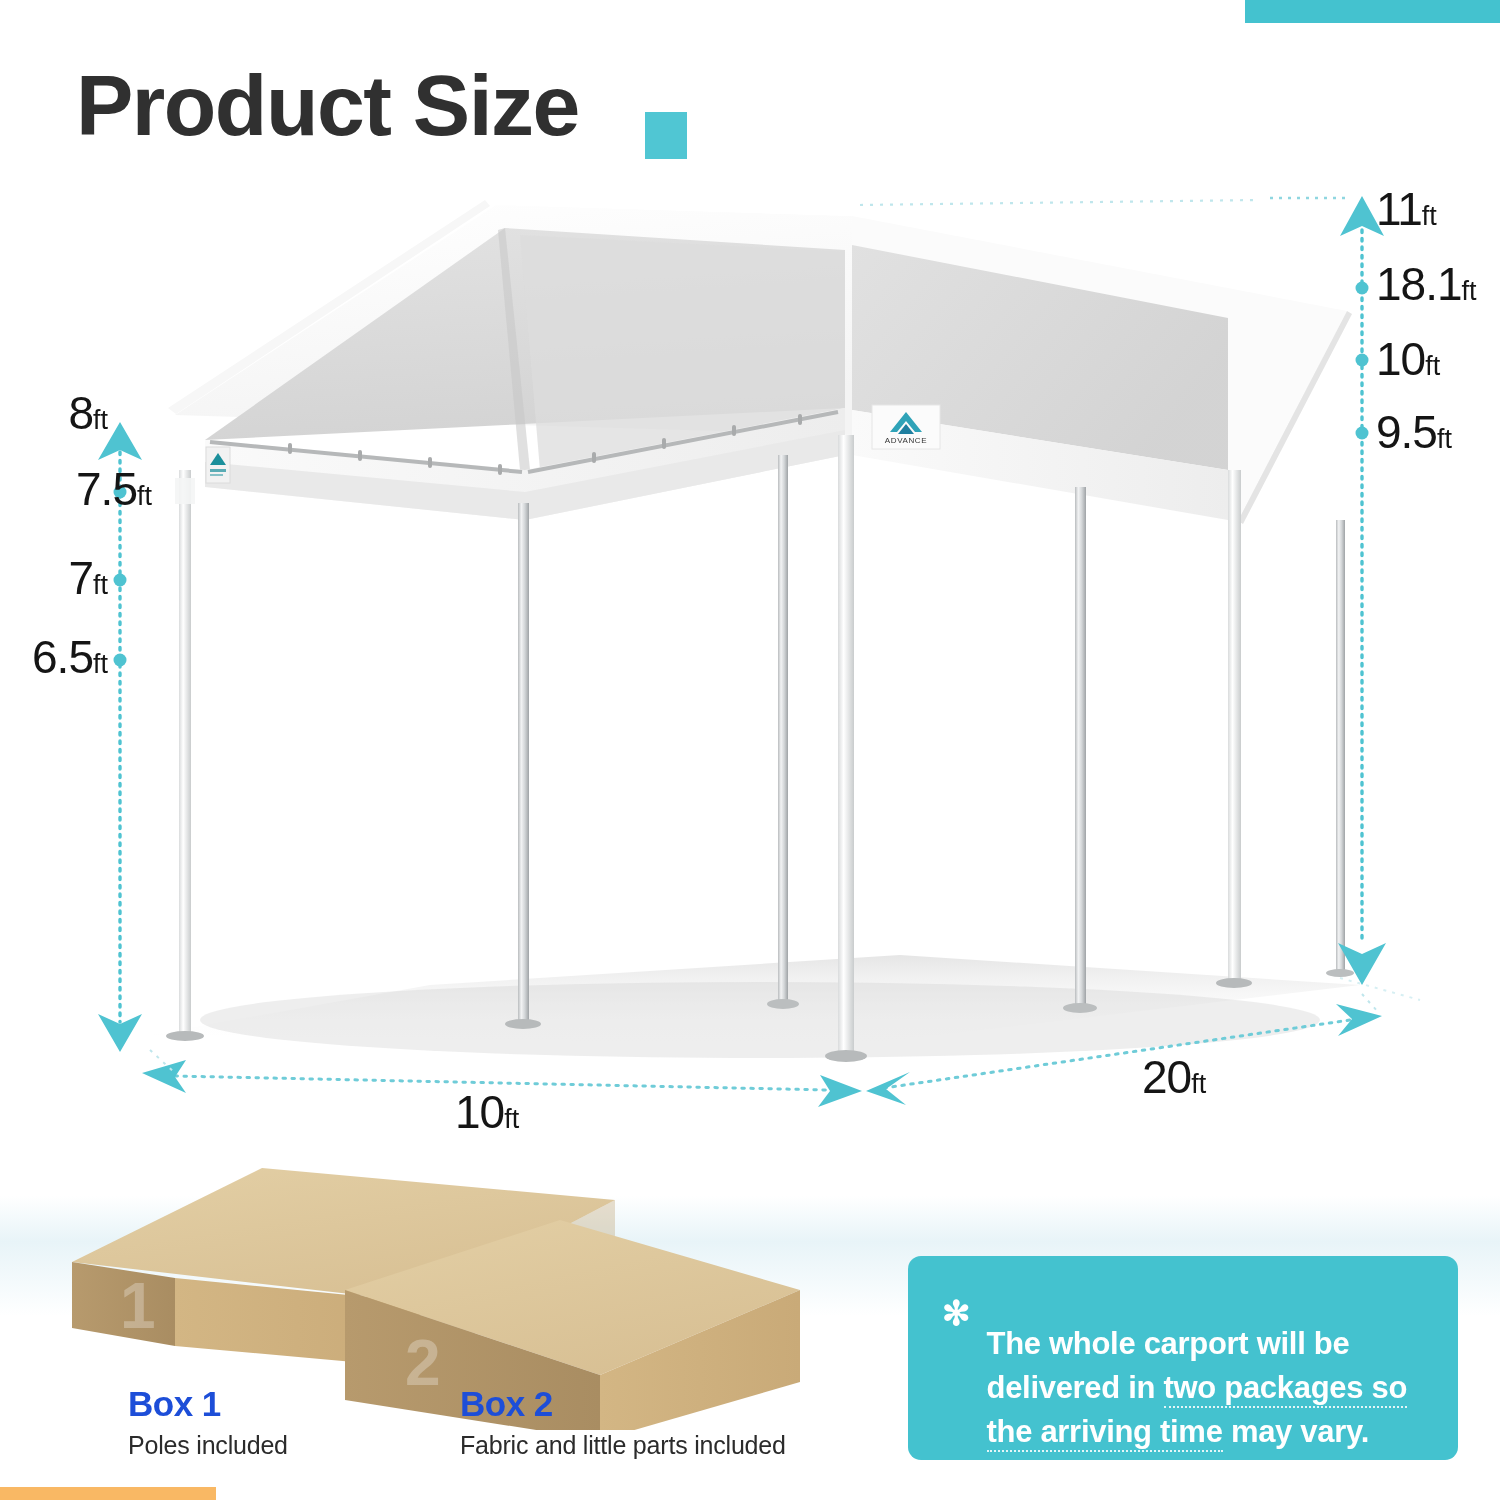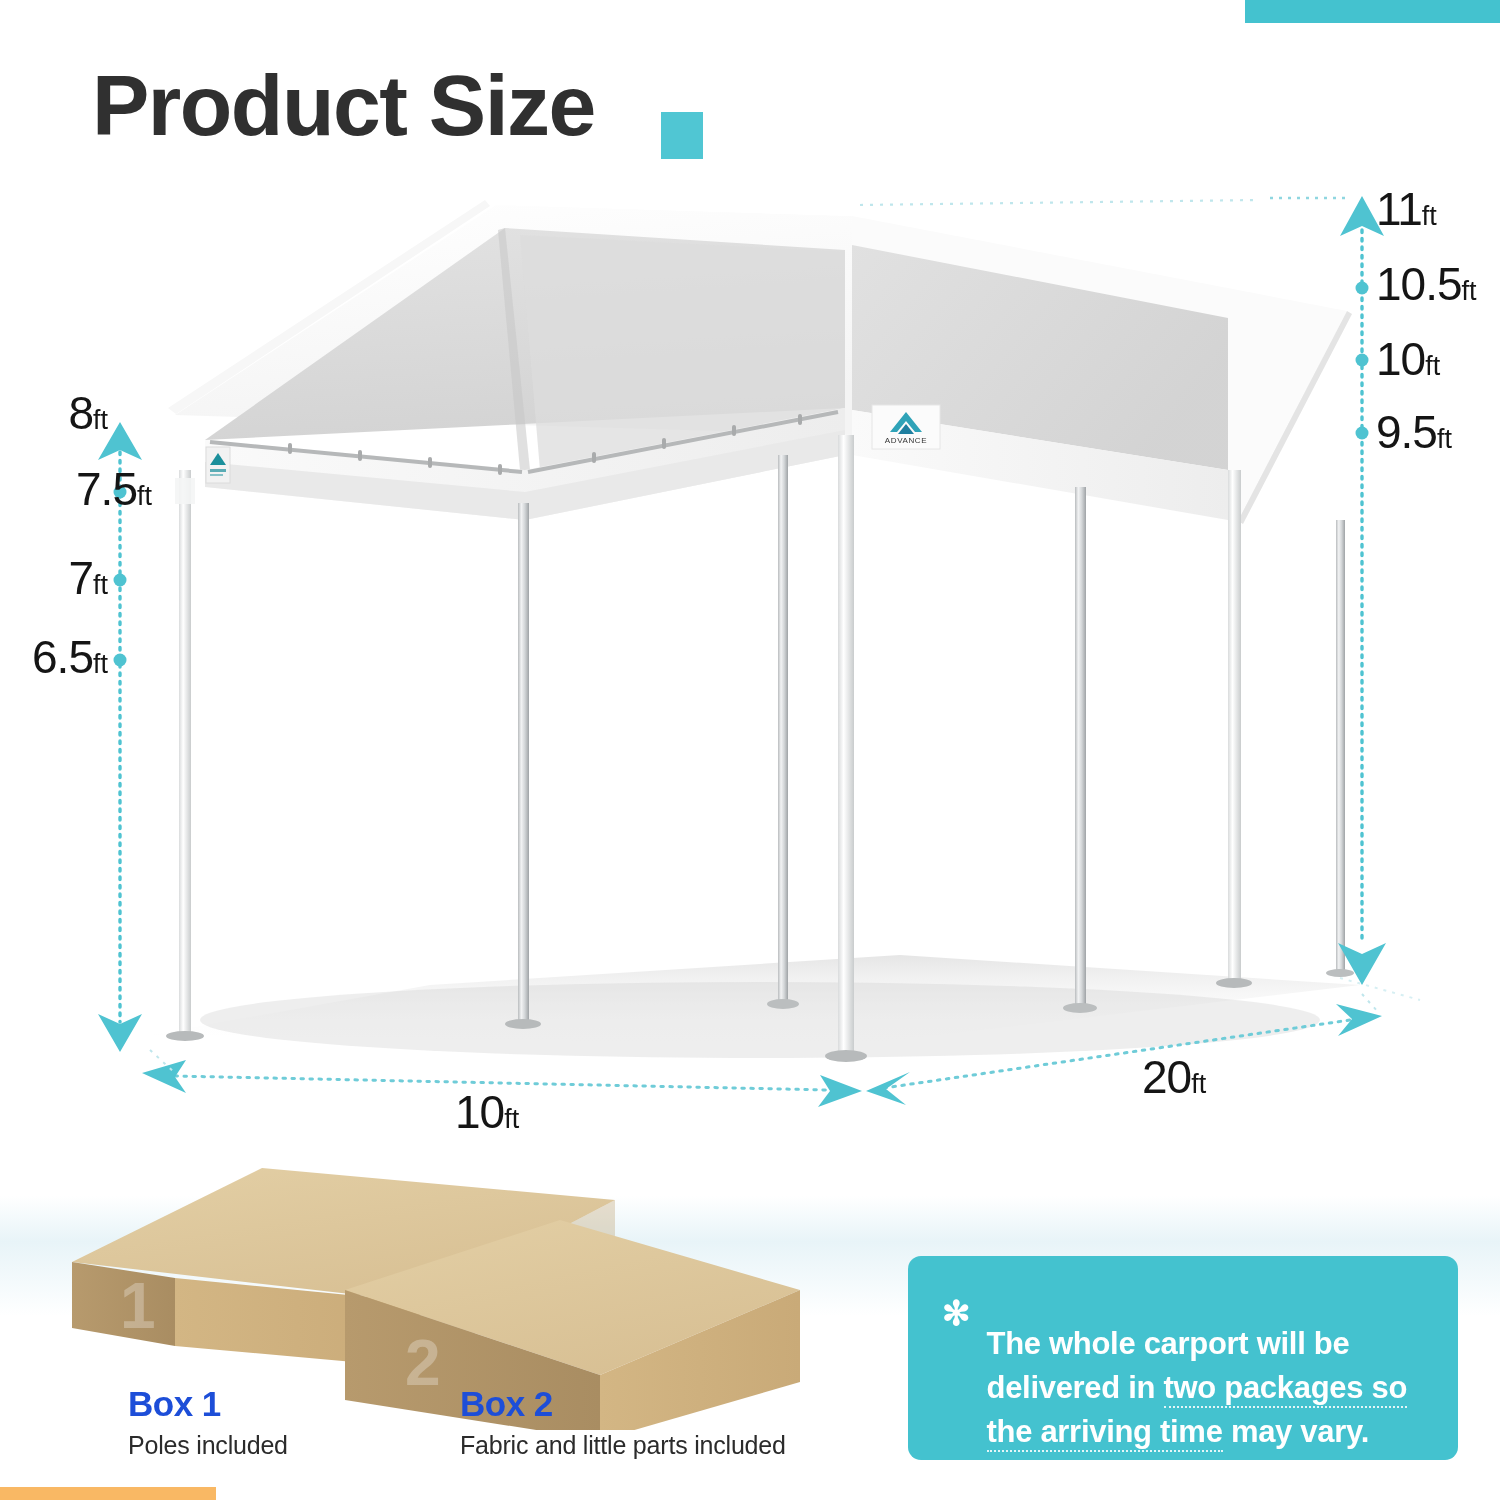--- a/index.html
+++ b/index.html
@@ -13,21 +13,21 @@
   .page{position:absolute;inset:0;}
 
   
   .top-accent{
     position:absolute;left:1245px;top:0;width:255px;height:23px;
     background:#44c2cf;
   }
 
   
   .title-wrap{
-    position:absolute;left:92px;top:62px;
+    position:absolute;left:76px;top:62px;
   }
   .title-accent{
     position:absolute;left:569px;top:50px;width:42px;height:47px;
     background:#50c6d3;
   }
   .title{
     position:relative;
     font-size:86px;line-height:1;
     font-weight:bold;
     letter-spacing:-1.5px;
@@ -325,21 +325,21 @@
     <span class="num">7</span><span class="unit">ft</span>
   </div>
   <div class="dim dim-left" id="lbl-65ft">
     <span class="num">6.5</span><span class="unit">ft</span>
   </div>
 
   <div class="dim dim-right" id="lbl-11ft">
     <span class="num">11</span><span class="unit">ft</span>
   </div>
   <div class="dim dim-right" id="lbl-105ft">
-    <span class="num">10.5</span><span class="unit">ft</span>
+    <span class="num">18.1</span><span class="unit">ft</span>
   </div>
   <div class="dim dim-right" id="lbl-10ft">
     <span class="num">10</span><span class="unit">ft</span>
   </div>
   <div class="dim dim-right" id="lbl-95ft">
     <span class="num">9.5</span><span class="unit">ft</span>
   </div>
 
   <div class="dim" id="lbl-10ft-b">
     <span class="num">10</span><span class="unit">ft</span>

